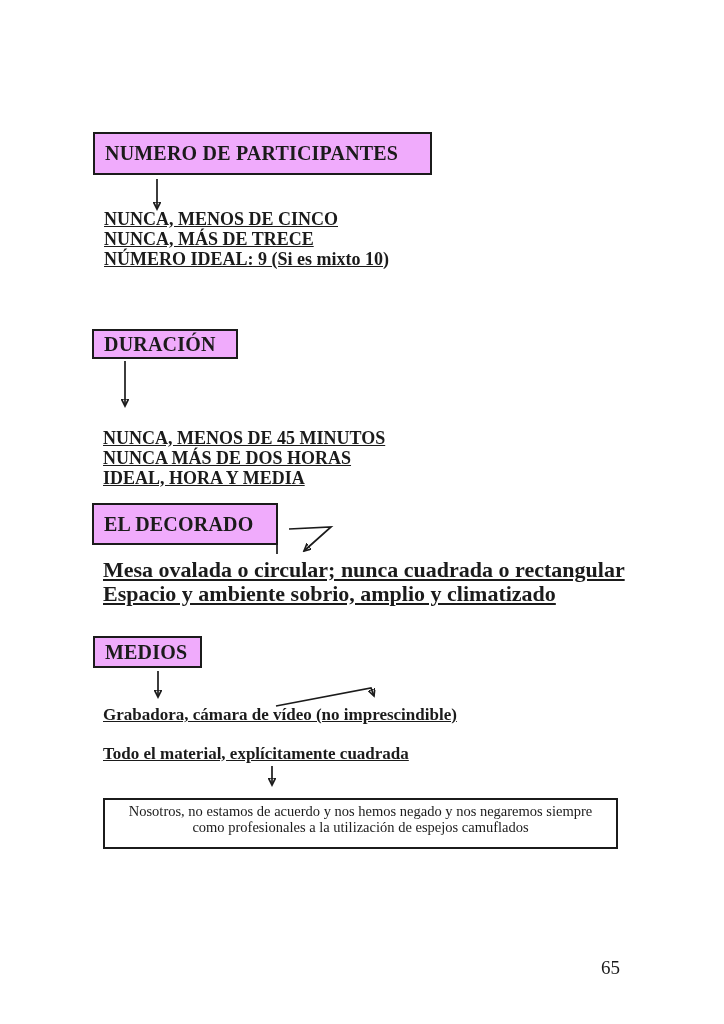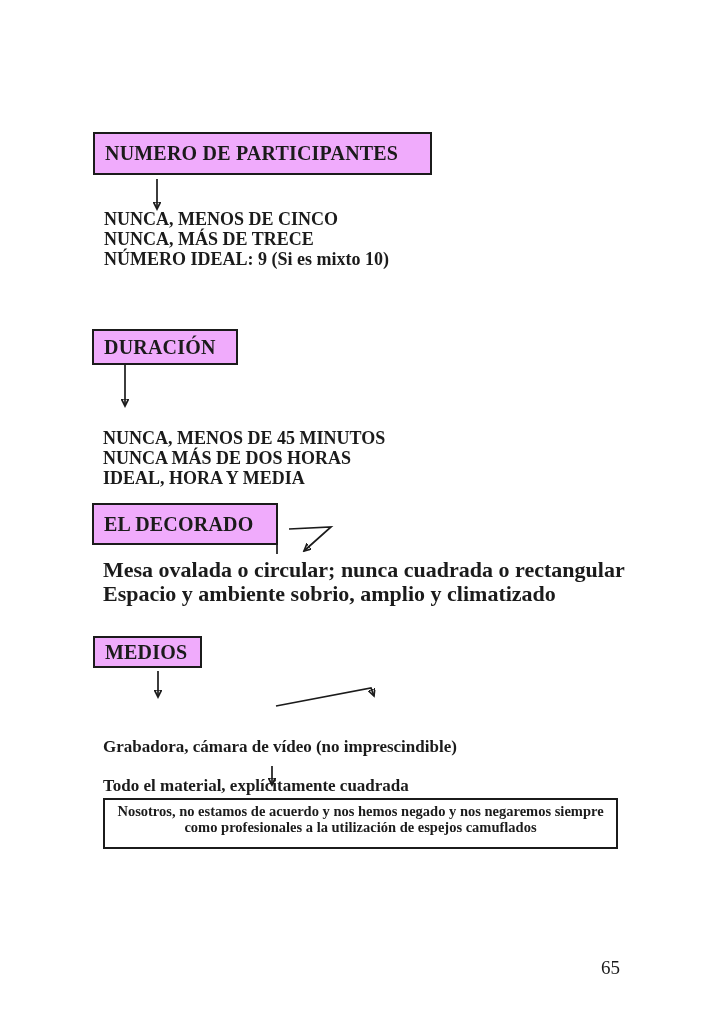--- a/index.html
+++ b/index.html
@@ -24,31 +24,32 @@
     align-items: center;
     padding-left: 10px;
     white-space: nowrap;
     overflow: visible;
     background: #f0abfc;
   }
   .body-block {
     position: absolute;
     font-weight: bold;
     white-space: nowrap;
+    text-decoration: underline;
   }
   .fs18 { font-size: 18px; line-height: 19.8px; }
   .fs17 { font-size: 22px; line-height: 23.5px; }
-  .single17 { font-size: 17px; line-height: 20px; margin-top: 32px; }
+  .single17 { font-size: 17px; line-height: 20px; }
   .note-box {
     position: absolute;
     box-sizing: border-box;
     left: 103px; top: 798px;
     width: 515px; height: 51px;
     border: 2px solid #1b1b1b;
-    font-weight: bold;
+    font-weight: normal;
     font-size: 14.5px;
     line-height: 15.9px;
     text-align: center;
     padding-top: 4px;
     background: #ffffff;
   }
   .page-number {
     position: absolute;
     left: 601px; top: 957px;
     font-size: 19px;
@@ -83,21 +84,21 @@
 
   <div class="heading-box" style="left:93px; top:132px; width:339px; height:43px;">
     <span>NUMERO DE PARTICIPANTES</span>
   </div>
   <div class="body-block fs18" style="left:104px; top:210px;">
     <div>NUNCA, MENOS DE CINCO</div>
     <div>NUNCA, MÁS DE TRECE</div>
     <div>NÚMERO IDEAL: 9 (Si es mixto 10)</div>
   </div>
 
-  <div class="heading-box" style="left:92px; top:329px; width:146px; height:36px;">
+  <div class="heading-box" style="left:92px; top:329px; width:146px; height:30px;">
     <span>DURACIÓN</span>
   </div>
   <div class="body-block fs18" style="left:103px; top:418px;margin-top:11px;">
     <div>NUNCA, MENOS DE 45 MINUTOS</div>
     <div>NUNCA MÁS DE DOS HORAS</div>
     <div>IDEAL, HORA Y MEDIA</div>
   </div>
 
   <div class="heading-box" style="left:92px; top:503px; width:186px; height:42px;">
     <span>EL DECORADO</span>

